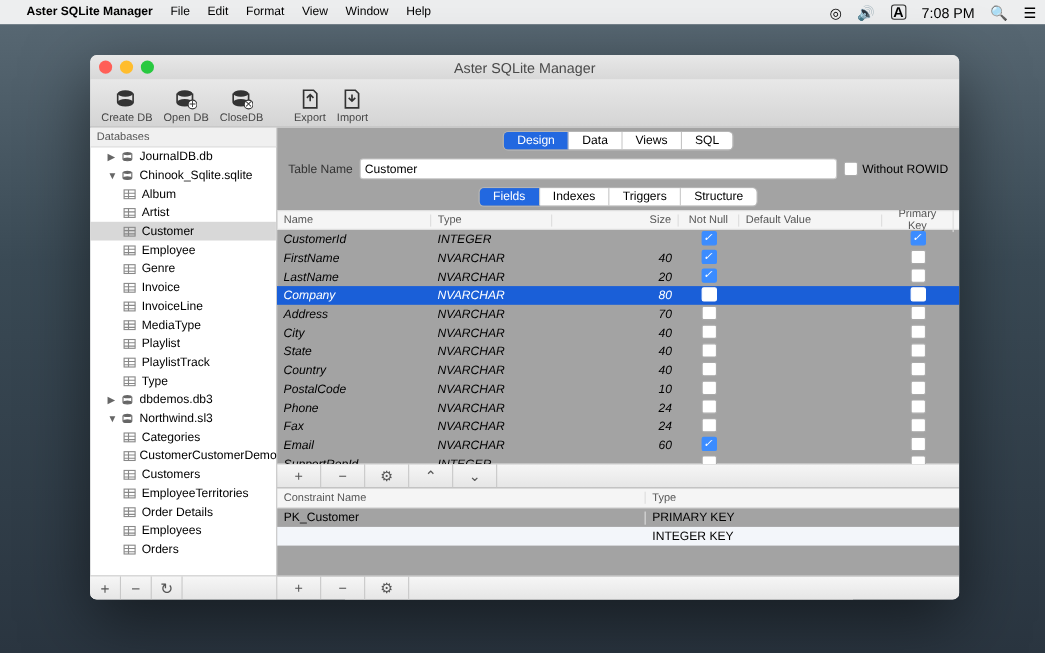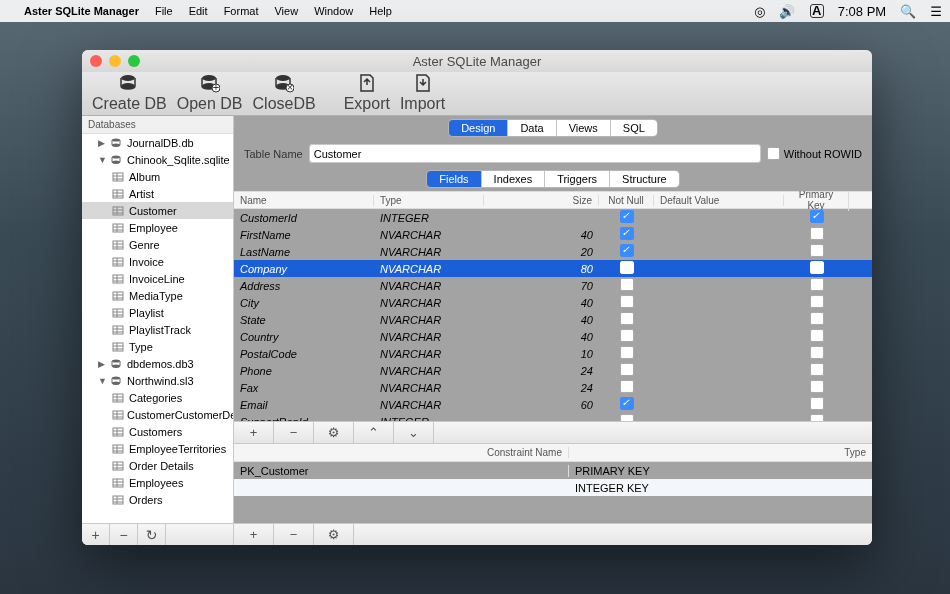--- a/index.html
+++ b/index.html
@@ -17,27 +17,27 @@
 .window { position:absolute; top:50px; left:82px; width:790px; height:495px; background:#ececec; border-radius:6px; box-shadow:0 20px 60px rgba(0,0,0,0.5); display:flex; flex-direction:column; overflow:hidden; }
 .titlebar { height:22px; background:linear-gradient(#e8e8e8,#d8d8d8); display:flex; align-items:center; padding:0 8px; position:relative; border-top-left-radius:6px; border-top-right-radius:6px; }
 .traffic { display:flex; gap:7px; }
 .traffic span { width:12px; height:12px; border-radius:50%; }
 .tr-red{background:#ff5f57;} .tr-yel{background:#ffbd2e;} .tr-grn{background:#28c940;}
 .title { position:absolute; left:0; right:0; text-align:center; font-size:13px; color:#4a4a4a; }
 
 .toolbar { height:44px; background:linear-gradient(#e8e8e8,#d4d4d4); display:flex; align-items:flex-end; padding:0 6px 2px; gap:2px; border-bottom:1px solid #b0b0b0; }
 .tbtn { display:flex; flex-direction:column; align-items:center; gap:1px; padding:0 4px; }
 .tbtn .ticon { width:22px; height:22px; display:flex; align-items:center; justify-content:center; }
-.tbtn .tlabel { font-size:16px; color:#444; }
+.tbtn .tlabel { font-size:10px; color:#444; }
 .tsep { width:16px; }
 
 .body { flex:1; display:flex; overflow:hidden; }
 
 
-.sidebar { width:152px; background:#fff; border-right:1px solid #c8c8c8; display:flex; flex-direction:column; }
+.sidebar { width:170px; background:#fff; border-right:1px solid #c8c8c8; display:flex; flex-direction:column; }
 .sb-head { padding:3px 6px; background:#f0f0f0; font-size:10px; color:#555; border-bottom:1px solid #ddd; }
 .sb-tree { flex:1; overflow:auto; }
 .sb-row { display:flex; align-items:center; height:17px; padding-left:4px; gap:3px; }
 .sb-row.lvl1 { padding-left:16px; }
 .sb-row.lvl2 { padding-left:30px; }
 .sb-row.sel { background:#d8d8d8; }
 .sb-arrow { width:9px; font-size:9px; color:#666; }
 .sb-icon { width:14px; text-align:center; color:#555; }
 .sb-foot { height:22px; border-top:1px solid #c8c8c8; background:linear-gradient(#f6f6f6,#e6e6e6); display:flex; align-items:center; }
 .sb-foot button { width:28px; height:22px; border:none; border-right:1px solid #c8c8c8; background:transparent; font-size:14px; color:#555; }
@@ -67,21 +67,21 @@
 .cbox { display:inline-block; width:13px; height:13px; border:1px solid #aaa; border-radius:2px; background:#fff; position:relative; }
 .cbox.on { background:#3b8cff; border-color:#3b8cff; }
 .cbox.on::after { content:"✓"; color:#fff; font-size:10px; position:absolute; top:-1px; left:1px; }
 .ft-row.sel .cbox { border-color:#fff; background:#fff; }
 
 .action-bar { height:22px; border-top:1px solid #c8c8c8; background:linear-gradient(#f6f6f6,#e6e6e6); display:flex; }
 .action-bar button { width:40px; border:none; border-right:1px solid #c8c8c8; background:transparent; font-size:13px; color:#555; }
 
 .constraint-table { height:80px; border-top:1px solid #c8c8c8; }
 .ct-head { display:flex; background:#f5f5f5; border-bottom:1px solid #ddd; height:18px; align-items:center; }
-.ct-head span { padding:0 6px; font-size:10px; color:#555;text-align:right; }
+.ct-head span { padding:0 6px; font-size:10px; color:#555; }
 .ct-name{width:335px;border-right:1px solid #ddd;} .ct-type{flex:1;}
 .ct-row { display:flex; height:17px; align-items:center; }
 .ct-row:nth-child(even){background:#f3f6fa;}
 .ct-row span { padding:0 6px; }
 
 .main-foot { height:22px; border-top:1px solid #c8c8c8; background:linear-gradient(#f6f6f6,#e6e6e6); display:flex; }
 .main-foot button { width:40px; border:none; border-right:1px solid #c8c8c8; background:transparent; font-size:13px; color:#555; }
 
 svg { display:block; }
 </style>

